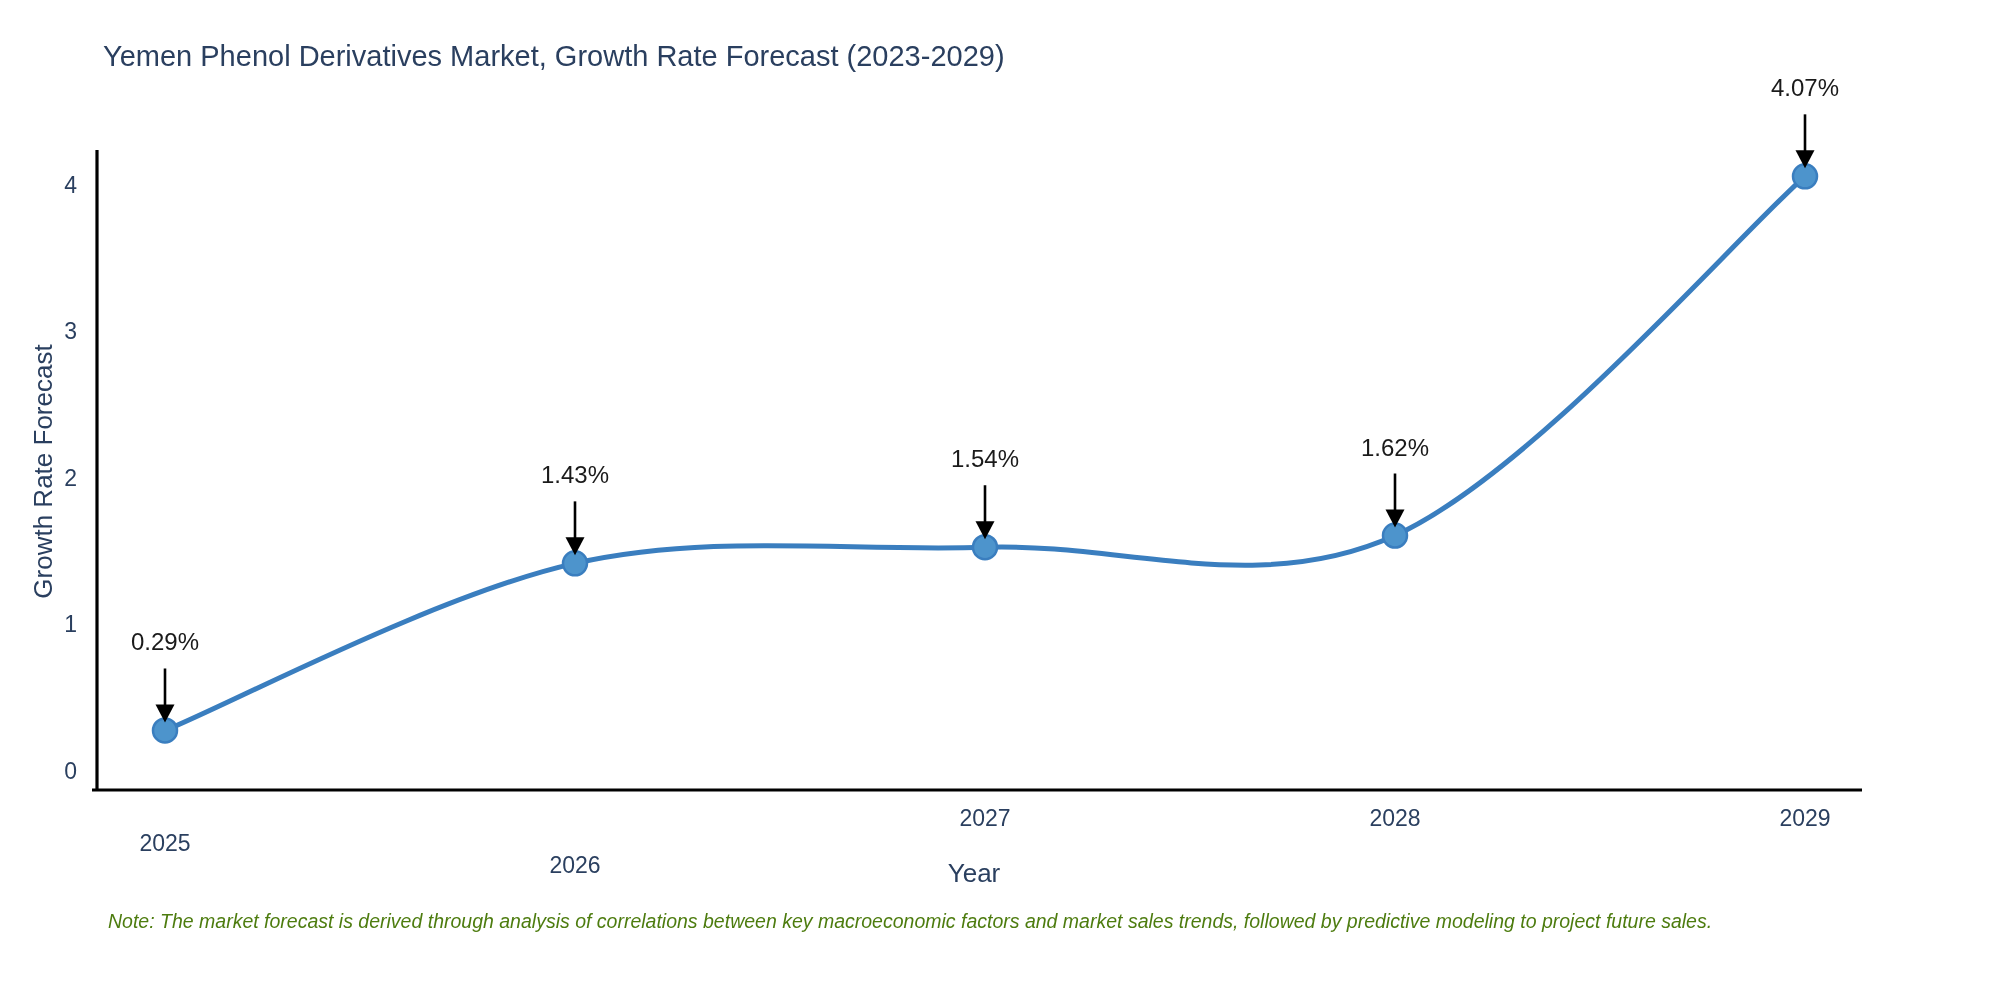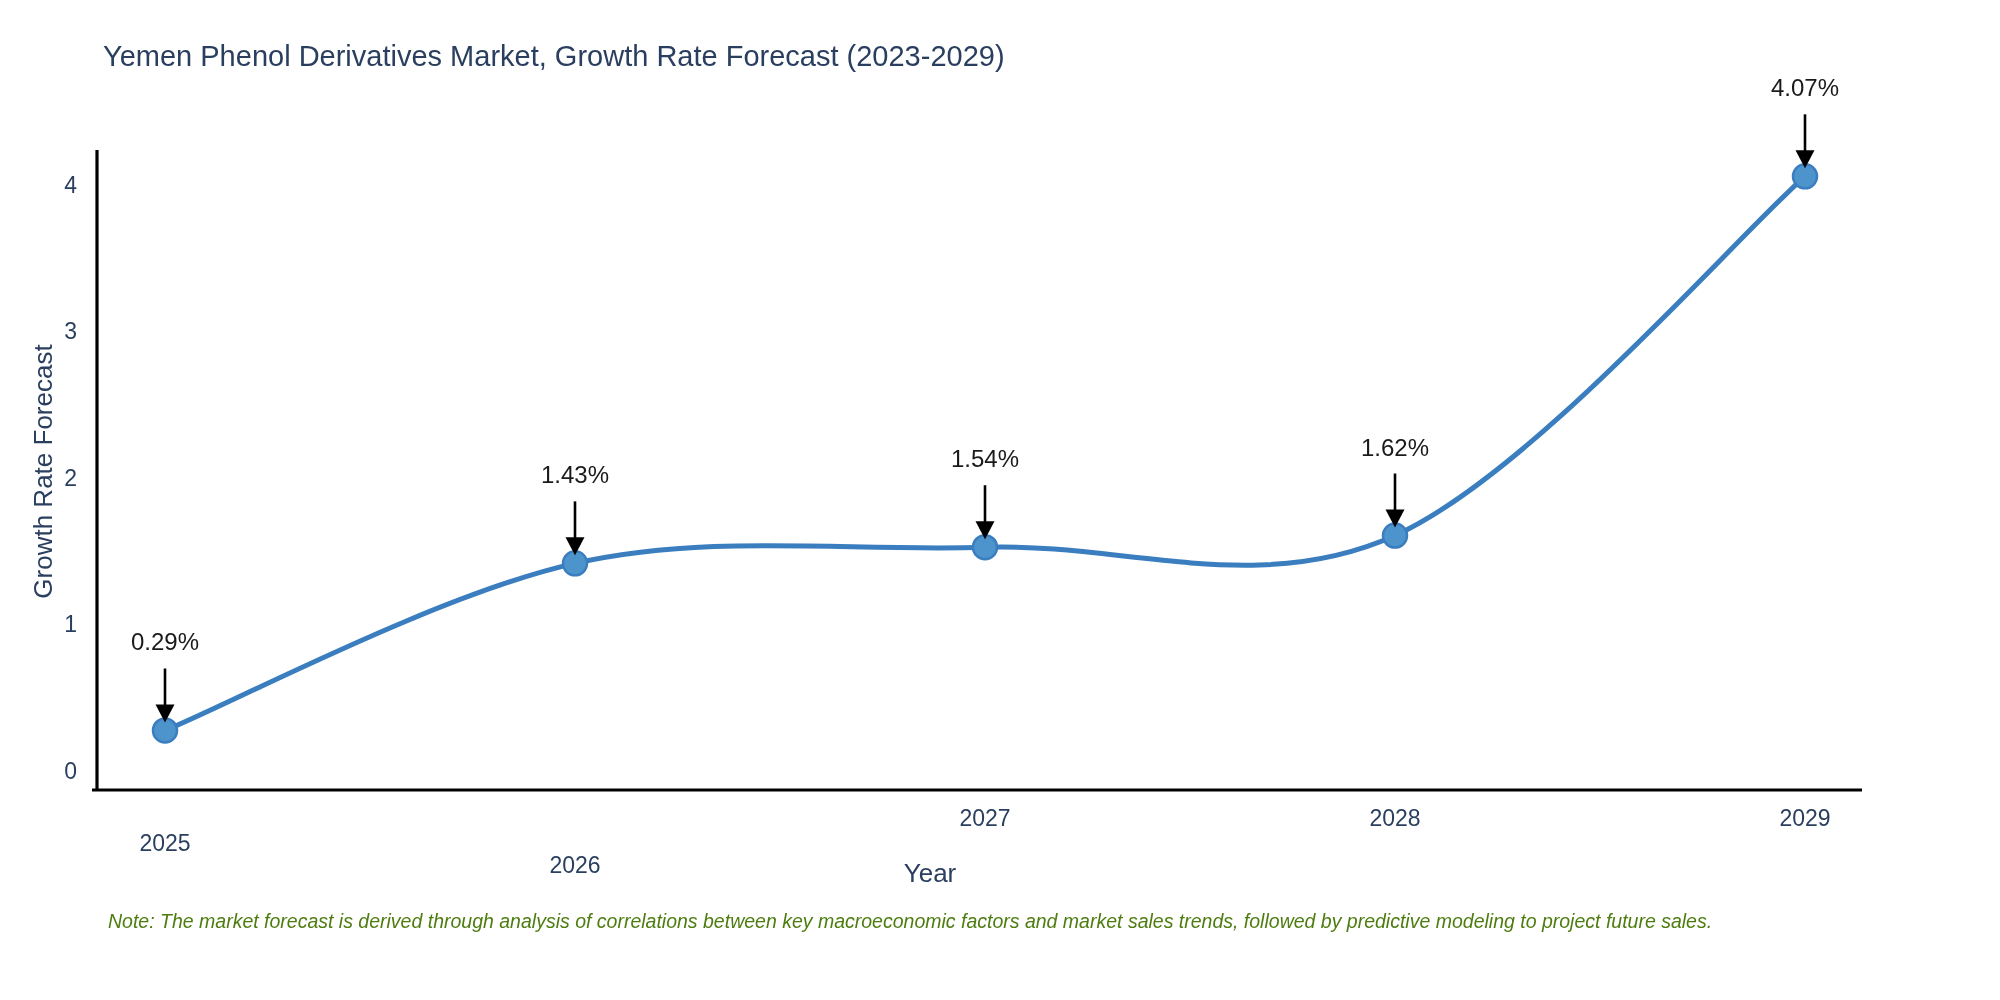--- a/index.html
+++ b/index.html
@@ -49,20 +49,21 @@
     white-space: nowrap;
   }
   .axis-title-x {
     position: absolute;
     left: 0px;
     top: 858px;
     width: 1860px;
     text-align: center;
     font-size: 26px;
     color: #2a3f5f;
+    padding-left: 44px;
   }
   .tick-label {
     position: absolute;
     font-size: 23px;
     color: #2a3f5f;
     white-space: nowrap;
   }
   .ytick {
     text-align: right;
     width: 60px;

